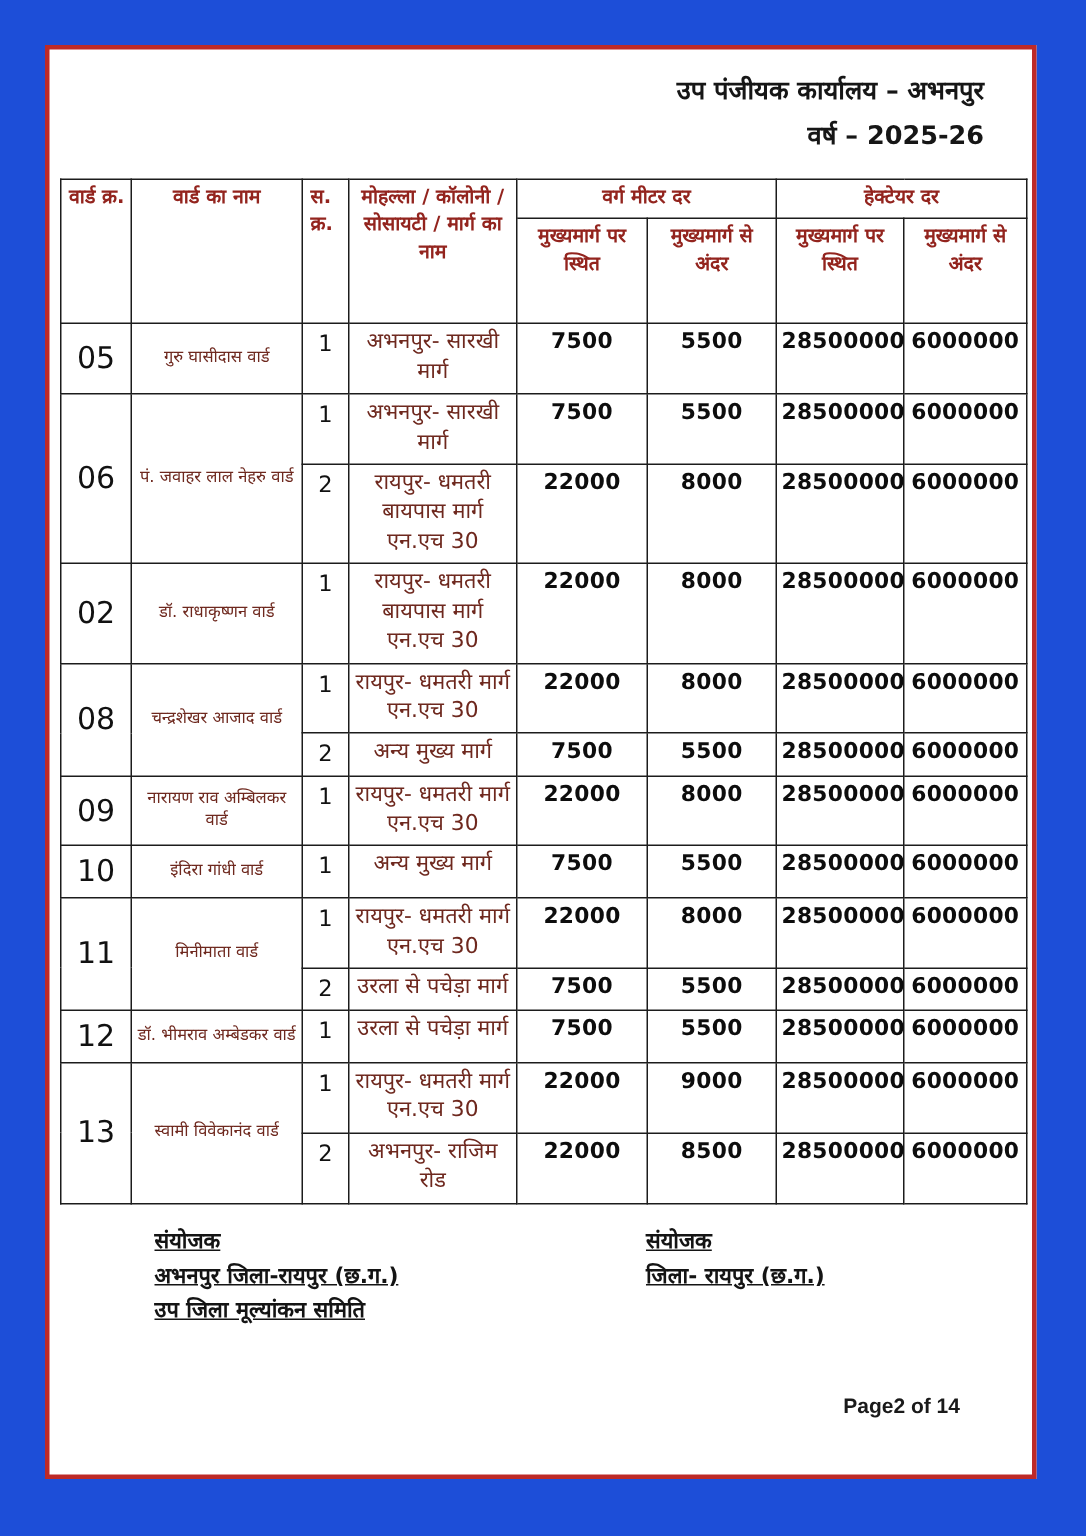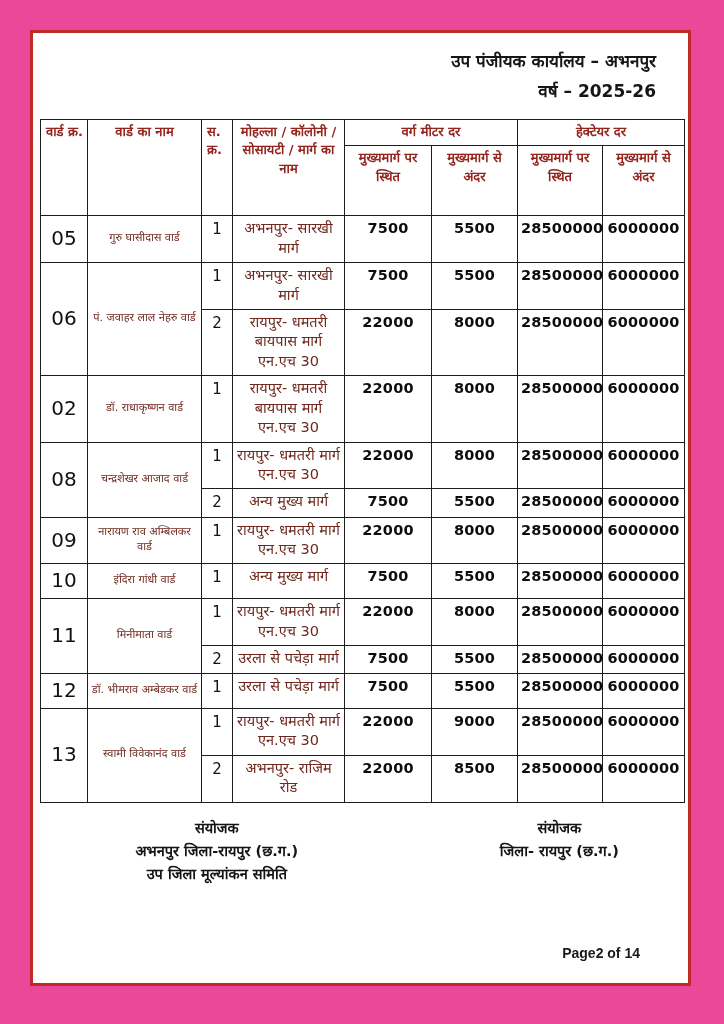--- a/index.html
+++ b/index.html
@@ -9,21 +9,21 @@
     width: 724px;
     height: 1024px;
     font-family: "DejaVu Sans", sans-serif;
     position: relative;
   }
   .sheet {
     position: absolute;
     left: 0; top: 0;
     width: 724px;
     height: 1024px;
-    background: #ec4899;
+    background: #1d4ed8;
     overflow: hidden;
   }
   .frame {
     position: absolute;
     left: 30px;
     top: 30px;
     width: 661px;
     height: 956px;
     border: 3px solid var(--border-red, #bd2a28);
     box-sizing: border-box;
@@ -76,27 +76,27 @@
   td.locality { color: var(--body-maroon, #6e281e); }
   td.num { color: #0d0d0d; font-weight: bold; font-size: 14.5px; letter-spacing: 0.2px; }
   .footer {
     display: flex;
     margin-top: 14px;
     color: #141414;
     font-size: 14.5px;
     line-height: 1.6;
     font-weight: 600;
   }
-  .footer .block { text-align: center; }
+  .footer .block { text-align: left; text-decoration: underline; }
   .footer .block.left  { margin-left: 70px; width: 230px; }
   .footer .block.right { margin-left: 100px; width: 260px; }
   .page-num {
     position: absolute;
     right: 48px;
-    bottom: 22px;
+    bottom: 38px;
     font-family: "Liberation Sans", sans-serif;
     font-size: 14px;
     font-weight: bold;
     color: #1a1a1a;
   }
 </style>
 </head>
 <body>
 
 <div class="sheet">

